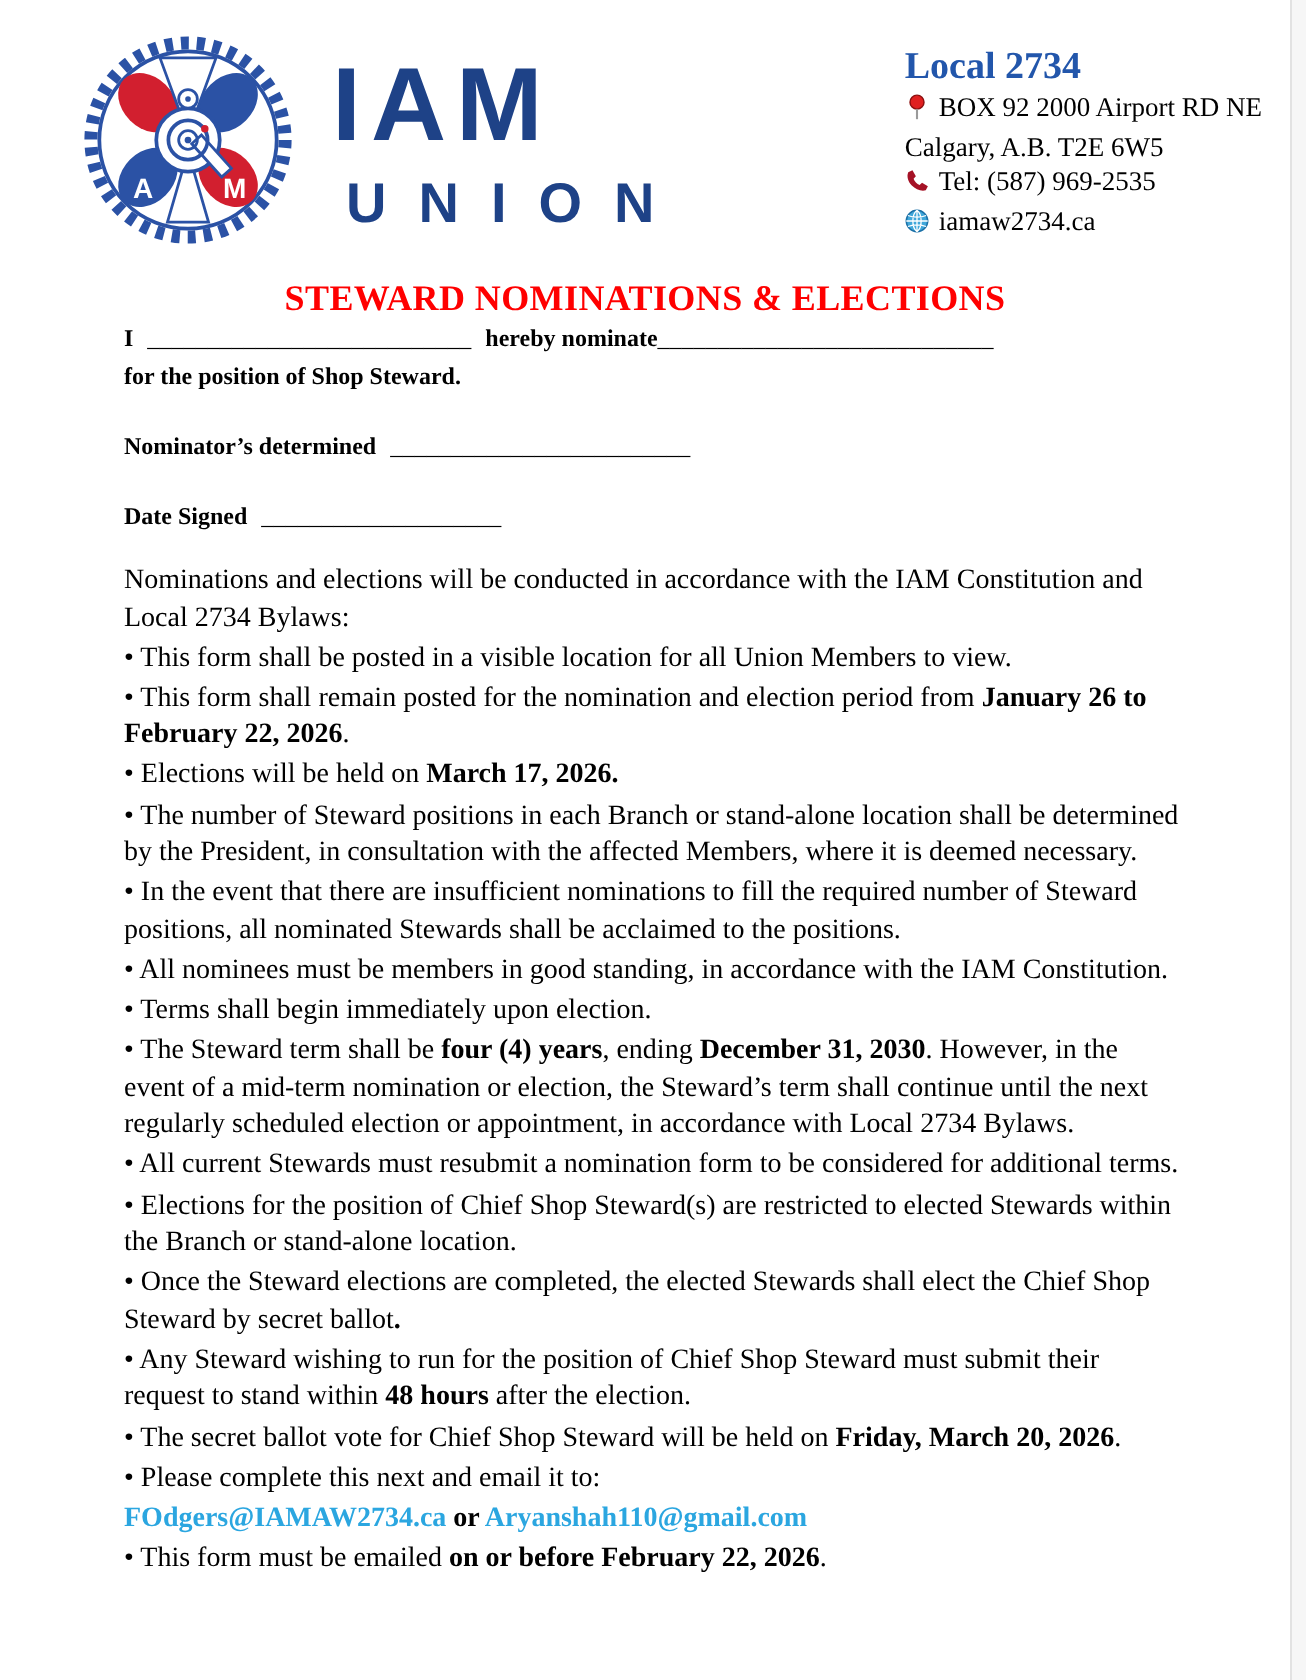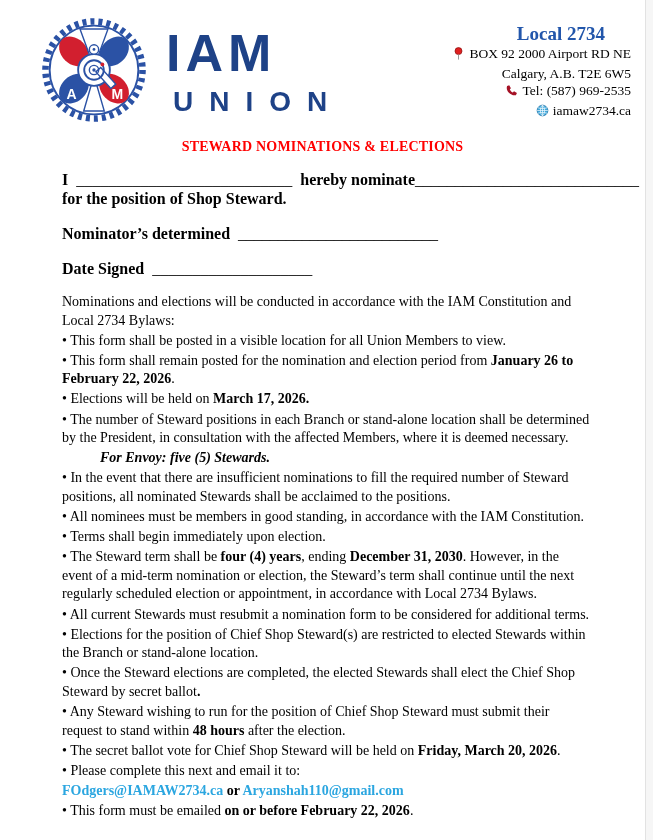--- a/index.html
+++ b/index.html
@@ -47,49 +47,48 @@
   }
   .union{
     font-weight:700;
     font-size:28px;
     line-height:24px;
     letter-spacing:16px;
     margin:6px 0 0 7px;
   }
   .contact{
     margin-left:auto;
-    text-align:right;
     font-size:13.5px;
     line-height:17.5px;
     padding:8px 8px 0 0;
     white-space:nowrap;
   }
   .local{
     color:var(--local-blue);
     font-weight:700;
     font-size:19px;
     line-height:23px;
     padding-right:26px;
   }
   .c-icon{display:inline-block;vertical-align:-2px;margin-right:4px;}
   .c-icon svg{width:13px;height:13px;display:inline-block;}
   
   .title{
     color:var(--title-red);
     text-align:center;
-    font-size:14px;
+    font-size:18px;
     font-weight:700;
     margin:13px 0 0;
     letter-spacing:0.2px;
   }
   
   .content{padding:0 54px 0 62px;}
   .b{font-weight:700;}
   .i{font-style:italic;}
-  .form{margin-top:16px;font-size:16px;line-height:18.5px;}
+  .form{margin-top:0;font-size:12px;line-height:18.5px;}
   .f-nominate{white-space:nowrap;}
   .gap-l{margin-left:4px;}
   .sig{margin-top:17px;}
   .date{margin-top:16px;font-family:Liberation Serif, serif;}
   .bodytext{margin-top:15px;font-size:14px;line-height:18.6px;}
   .intro{margin:0 0 1.5px;}
   .bullet{margin:0 0 1.5px;}
   .bullet.indent{padding-left:38px;}
   .link{color:var(--email-blue);cursor:pointer;text-decoration:none;}
 </style>
@@ -174,21 +173,20 @@
       </div>
     </div>
 
     <div class="bodytext">
       <p class="intro">Nominations and elections will be conducted in accordance with the IAM Constitution and Local 2734 Bylaws:</p>
       <div>
           <div class="bullet"><span>• </span><span>This form shall be posted in a visible location for all Union Members to view.</span></div>
           <div class="bullet"><span>• </span><span>This form shall remain posted for the nomination and election period from </span><span class="b">January 26 to February 22, 2026</span><span>.</span></div>
           <div class="bullet"><span>• </span><span>Elections will be held on </span><span class="b">March 17, 2026.</span></div>
           <div class="bullet"><span>• </span><span>The number of Steward positions in each Branch or stand-alone location shall be determined by the President, in consultation with the affected Members, where it is deemed necessary.</span></div>
-          <div class="bullet indent"><span class="b i">For Envoy: five (5) Stewards.</span></div>
           <div class="bullet"><span>• </span><span>In the event that there are insufficient nominations to fill the required number of Steward positions, all nominated Stewards shall be acclaimed to the positions.</span></div>
           <div class="bullet"><span>• </span><span>All nominees must be members in good standing, in accordance with the IAM Constitution.</span></div>
           <div class="bullet"><span>• </span><span>Terms shall begin immediately upon election.</span></div>
           <div class="bullet"><span>• </span><span>The Steward term shall be </span><span class="b">four (4) years</span><span>, ending </span><span class="b">December 31, 2030</span><span>. However, in the event of a mid-term nomination or election, the Steward’s term shall continue until the next regularly scheduled election or appointment, in accordance with Local 2734 Bylaws.</span></div>
           <div class="bullet"><span>• </span><span>All current Stewards must resubmit a nomination form to be considered for additional terms.</span></div>
           <div class="bullet"><span>• </span><span>Elections for the position of Chief Shop Steward(s) are restricted to elected Stewards within the Branch or stand-alone location.</span></div>
           <div class="bullet"><span>• </span><span>Once the Steward elections are completed, the elected Stewards shall elect the Chief Shop Steward by secret ballot</span><span class="b">.</span></div>
           <div class="bullet"><span>• </span><span>Any Steward wishing to run for the position of Chief Shop Steward must submit their request to stand within </span><span class="b">48 hours</span><span> after the election.</span></div>
           <div class="bullet"><span>• </span><span>The secret ballot vote for Chief Shop Steward will be held on </span><span class="b">Friday, March 20, 2026</span><span>.</span></div>
           <div class="bullet"><span>• </span><span>Please complete this next and email it to:</span></div>

